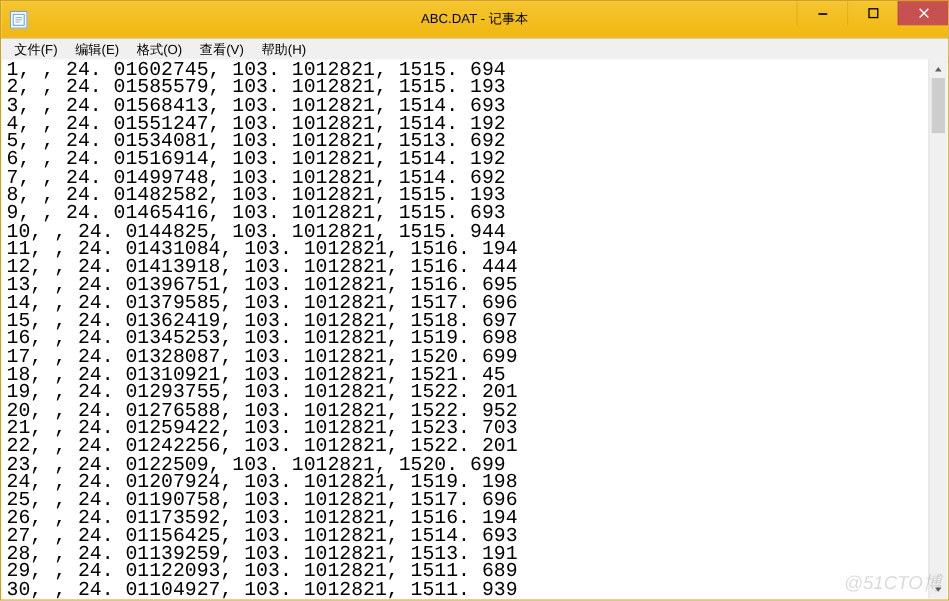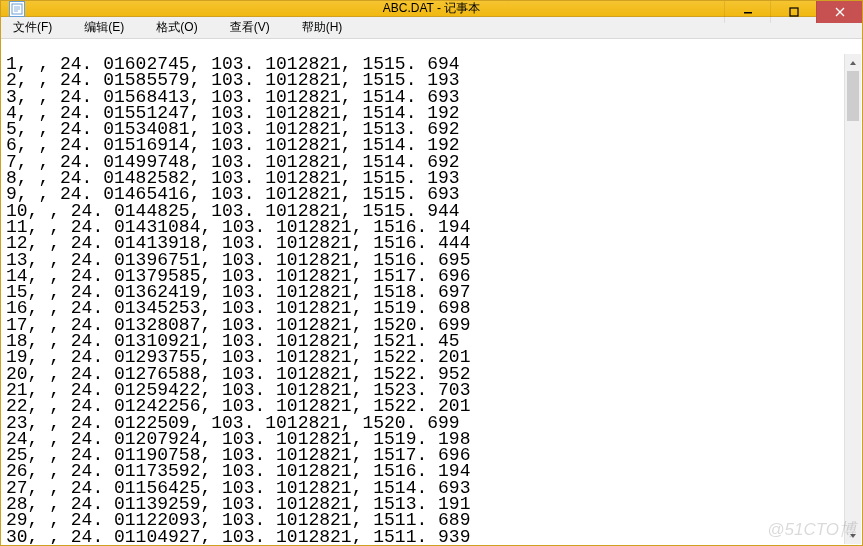--- a/index.html
+++ b/index.html
@@ -6,21 +6,21 @@
   body {
     font-family: "Microsoft YaHei", "SimSun", sans-serif;
     background: #fff;
     width: 863px;
     height: 546px;
     overflow: hidden;
     position: relative;
     border: 1px solid #d0a020;
   }
   .titlebar {
-    height: 16px;
+    height: 34px;
     background: linear-gradient(#f5c430, #f0b810);
     display: flex;
     align-items: center;
     position: relative;
     border-bottom: 1px solid #d0a020;
   }
   .titlebar .app-icon {
     width: 16px; height: 16px;
     margin-left: 8px;
     background: #fff;
@@ -60,21 +60,20 @@
   }
   .win-btn svg { width: 10px; height: 10px; }
   .menubar {
     height: 22px;
     background: #f0f0f0;
     border-bottom: 1px solid #d9d9d9;
     display: flex;
     align-items: center;
     font-size: 12px;
     padding-left: 4px;
-    gap: 16px;
   }
   .menu-item {
     padding: 2px 8px;
     cursor: default;
   }
   .content-area {
     position: absolute;
     top: 53px;
     left: 1px;
     right: 1px;

